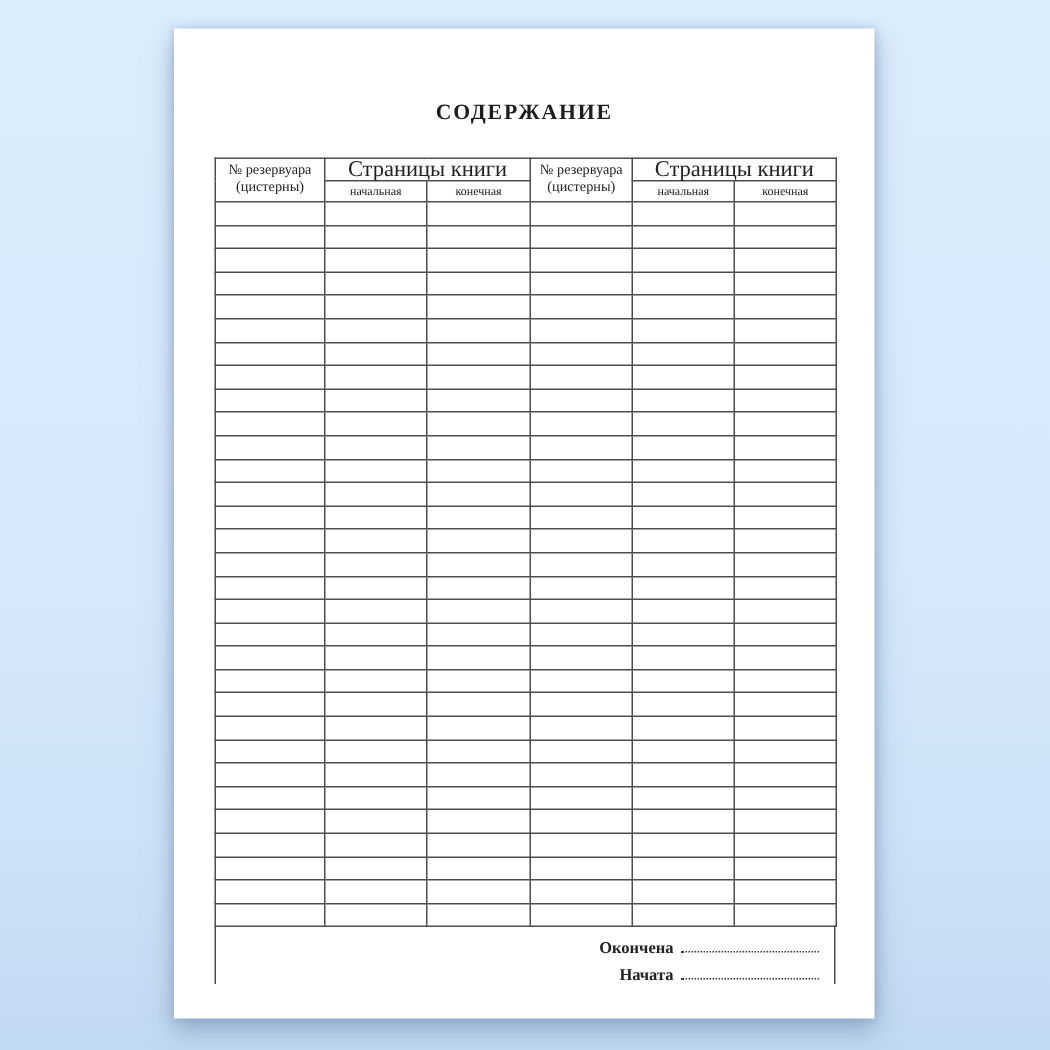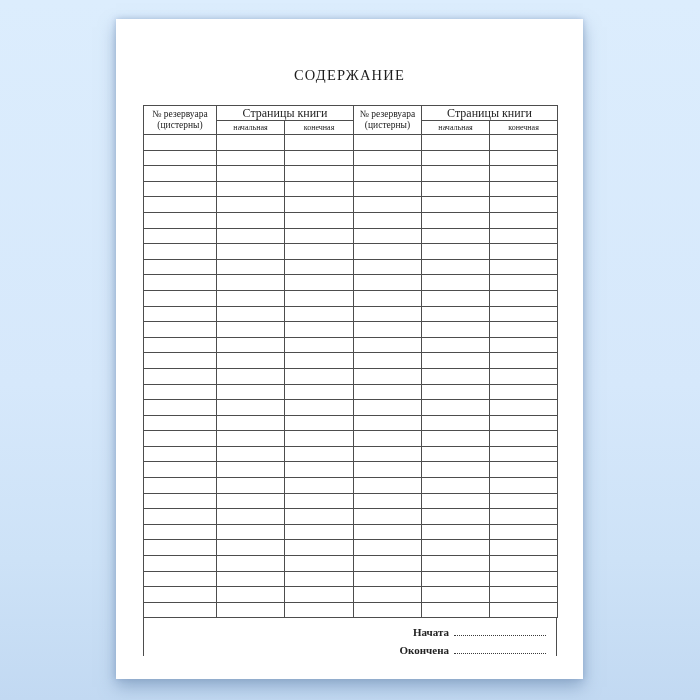--- a/index.html
+++ b/index.html
@@ -27,21 +27,21 @@
                 0 8px 16px rgba(95, 128, 168, 0.50);
   }
   .doc-title {
     position: absolute;
     top: 48px;
     left: 0;
     width: 100%;
     margin: 0;
     text-align: center;
     font-size: 14.5px;
-    font-weight: normal;
+    font-weight: bold;
     letter-spacing: 1.2px;
     color: #1d1d1d;
   }
   .table-wrap {
     position: absolute;
     left: 27px;
     top: 86px;
     width: 414px;
   }
   table.toc {
@@ -55,21 +55,21 @@
     margin: 0;
   }
   table.toc thead th {
     font-weight: normal;
     color: #222;
     text-align: center;
     vertical-align: middle;
     margin-top: 28px;
   }
   .th-reservoir { font-size: 9.5px; line-height: 11px; }
-  .th-group     { font-size: 12px; height: 14px; line-height: 13px; }
+  .th-group     { font-size: 15px; height: 14px; line-height: 13px; }
   .th-sub       { font-size: 8px;  height: 13px; line-height: 12px; color: #333; }
   table.toc tbody tr { height: 15.6px; }
   table.toc tbody td { background: #fff; }
   .table-footer {
     border-left: 1px solid #4d4d4d;
     border-right: 1px solid #4d4d4d;
     height: 38px;
     box-sizing: border-box;
     padding: 5px 10px 0 0;
     text-align: right;
@@ -373,22 +373,22 @@
               <td></td>
               <td></td>
               <td></td>
               <td></td>
             </tr>
           </tbody>
       </table>
 
       <div class="table-footer">
         <div class="footer-row">
-          <span>Начата</span><span class="fill-line"></span>
+          <span>Окончена</span><span class="fill-line"></span>
         </div>
         <div class="footer-row">
-          <span>Окончена</span><span class="fill-line"></span>
+          <span>Начата</span><span class="fill-line"></span>
         </div>
       </div>
     </div>
 
   </div>
 </div>
 
 </body></html>

